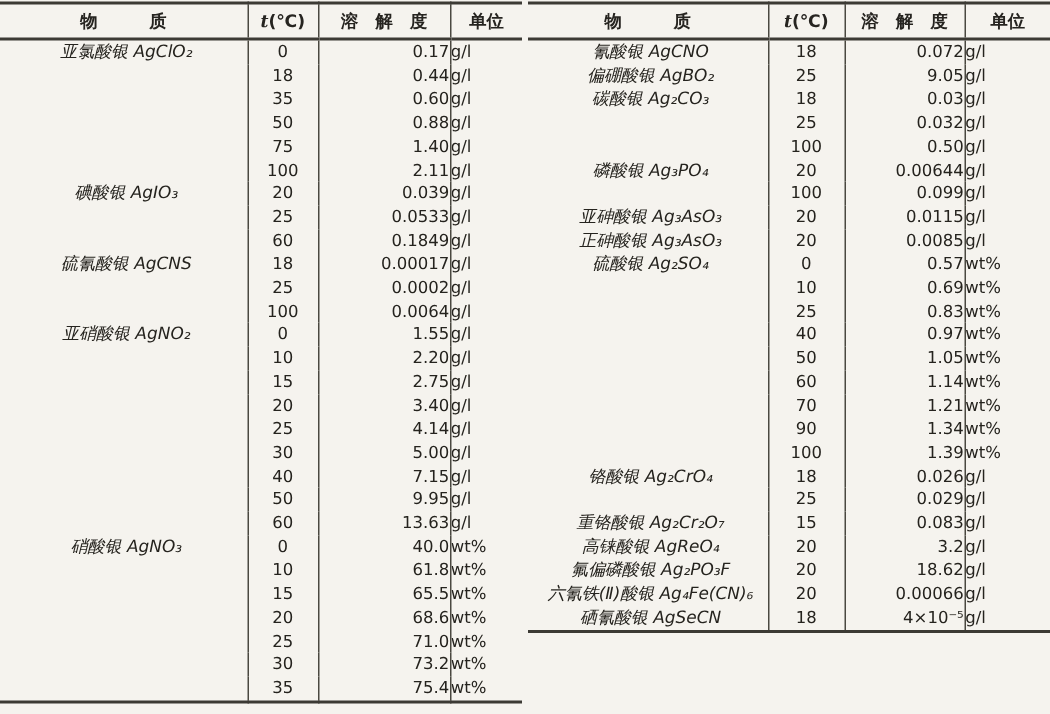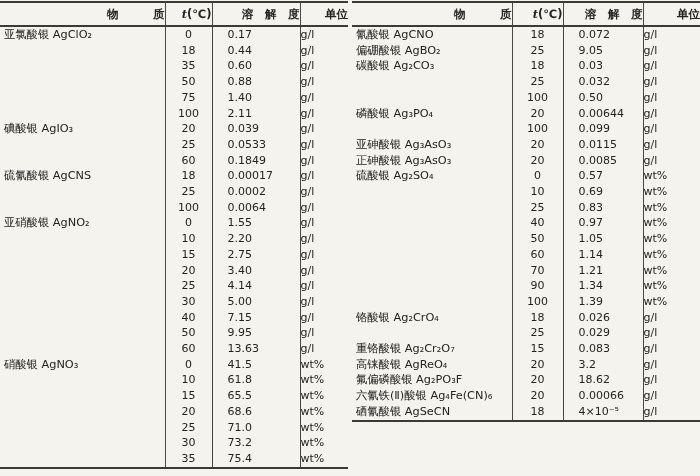--- a/index.html
+++ b/index.html
@@ -20,40 +20,40 @@
     border-bottom:2px solid #3c3a34;
   }
   table.left-tbl{left:0;width:348px;}
   table.right-tbl{left:352px;width:348px;}
   .left-tbl col.c1{width:165px}.left-tbl col.c2{width:47px}.left-tbl col.c3{width:88px}.left-tbl col.c4{width:48px}
   .right-tbl col.c1{width:160px}.right-tbl col.c2{width:51px}.right-tbl col.c3{width:80px}.right-tbl col.c4{width:57px}
   .tbl th{
     height:22px;
     font-size:11.5px;
     font-weight:bold;
-    text-align:right;
+    text-align:center;
     white-space:pre;
     padding:0;
     border-bottom:2px solid #3c3a34;
     color:#262420;
   }
   .tbl th i{font-family:"DejaVu Serif",serif;font-weight:bold;}
   .tbl td{
     height:15.7px;
     font-size:11px;
     line-height:15.7px;
     padding:0;
     white-space:nowrap;
     overflow:hidden;
     color:#25231e;
   }
   .tbl th:nth-child(n+2), .tbl td:nth-child(n+2){border-left:1px solid #4a4840;}
-  td.substance-cell{text-align:left;padding-left:4px;font-size:11.3px;}
+  td.substance-cell{text-align:center;padding-left:4px;font-size:11.3px;font-style:italic;}
   td.temperature-cell{text-align:center;}
-  td.solubility-cell{text-align:left;padding-left:15px;}
+  td.solubility-cell{text-align:right;padding-left:15px;}
   td.unit-cell{text-align:left;}
 </style>
 </head>
 <body>
 
 <div class="page">
 
   <table class="tbl left-tbl">
     <colgroup>
         <col class="c1">
@@ -192,21 +192,21 @@
         </tr>
         <tr>
           <td class="substance-cell"></td>
           <td class="temperature-cell">60</td>
           <td class="solubility-cell">13.63</td>
           <td class="unit-cell">g/l</td>
         </tr>
         <tr>
           <td class="substance-cell">硝酸银 AgNO₃</td>
           <td class="temperature-cell">0</td>
-          <td class="solubility-cell">41.5</td>
+          <td class="solubility-cell">40.0</td>
           <td class="unit-cell">wt%</td>
         </tr>
         <tr>
           <td class="substance-cell"></td>
           <td class="temperature-cell">10</td>
           <td class="solubility-cell">61.8</td>
           <td class="unit-cell">wt%</td>
         </tr>
         <tr>
           <td class="substance-cell"></td>

